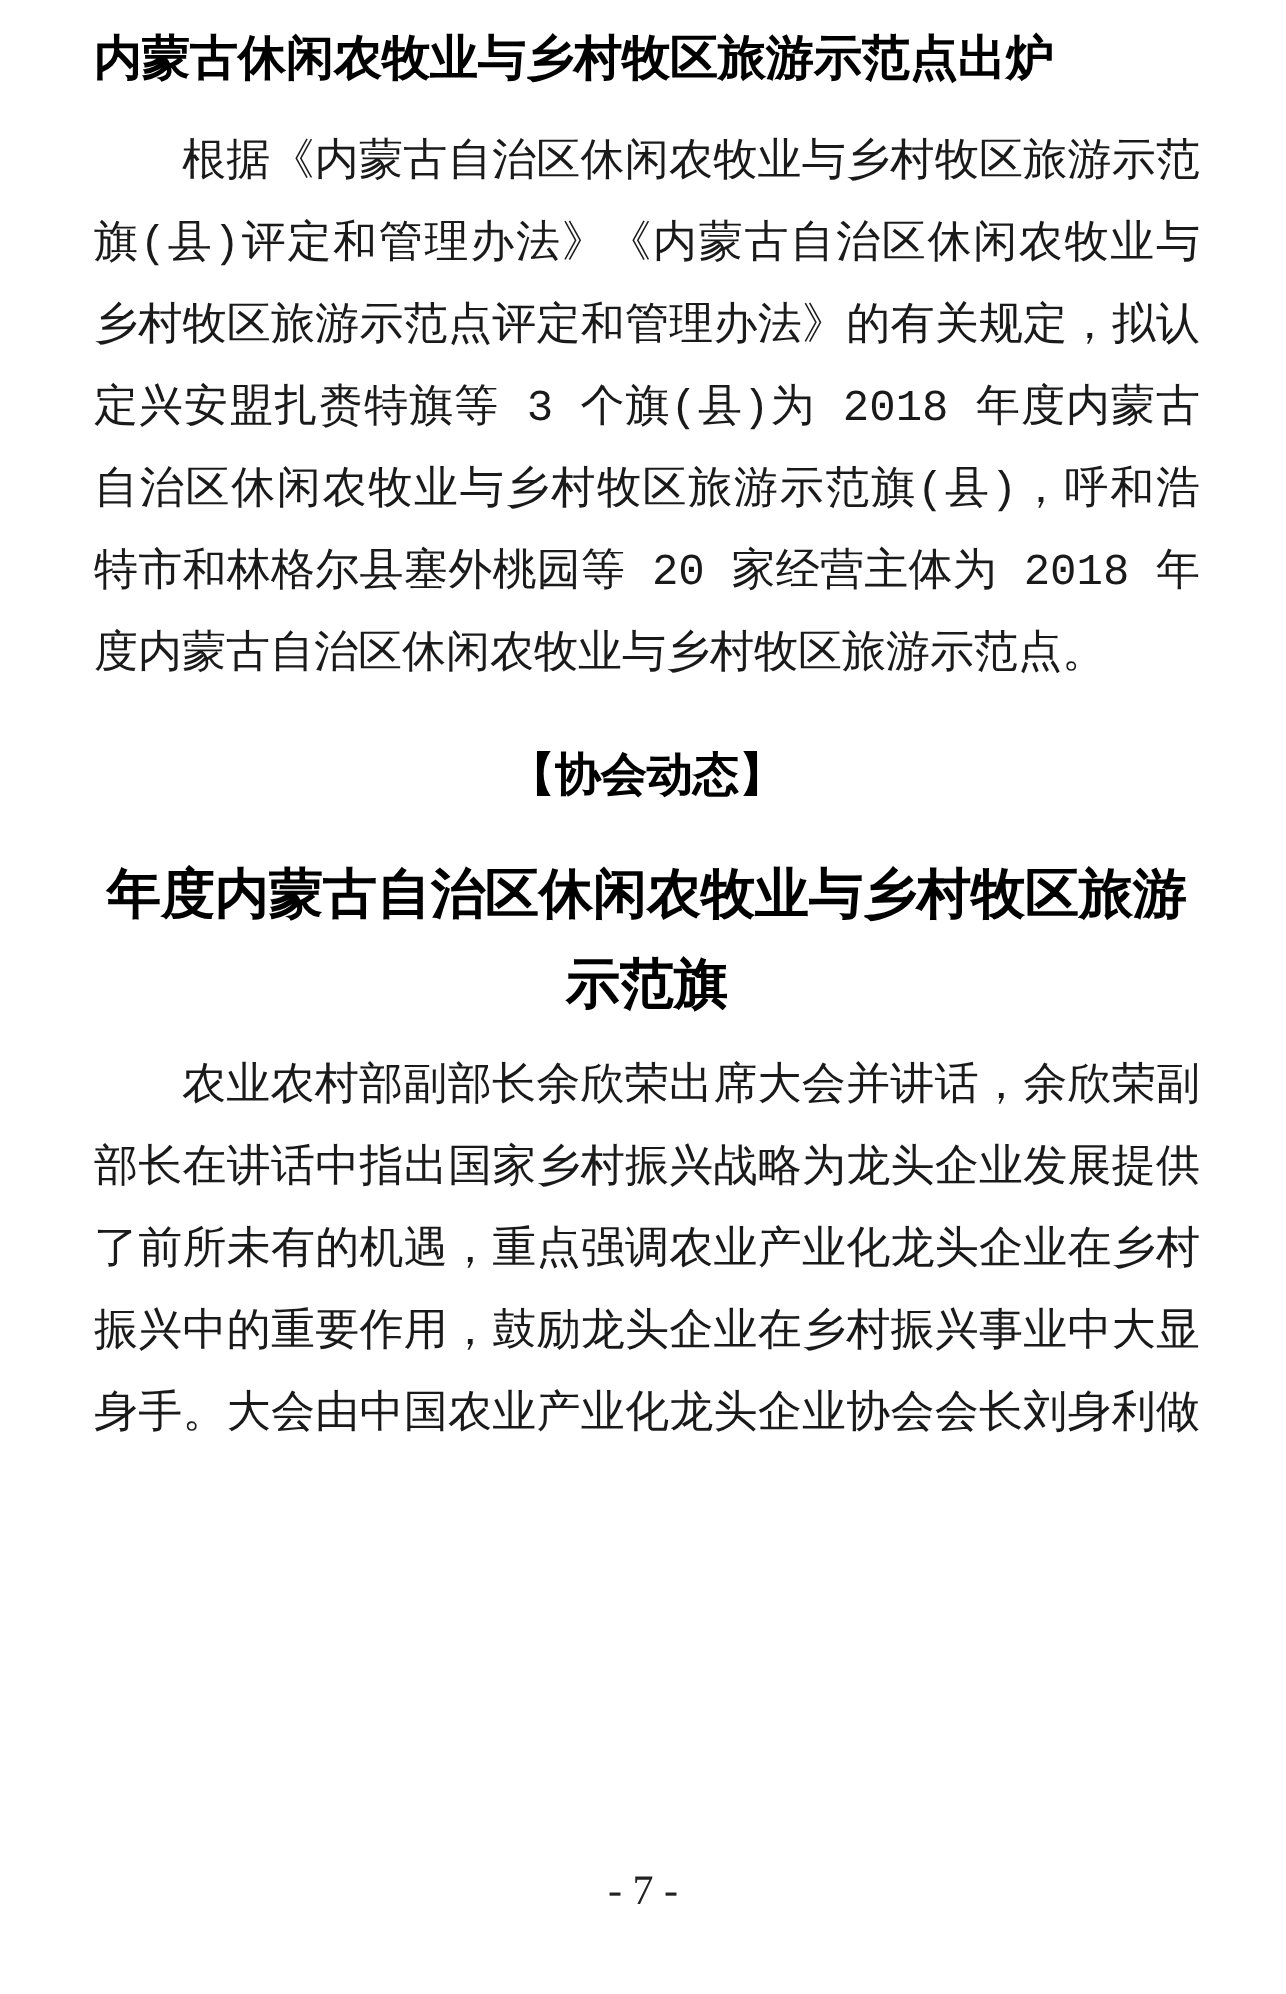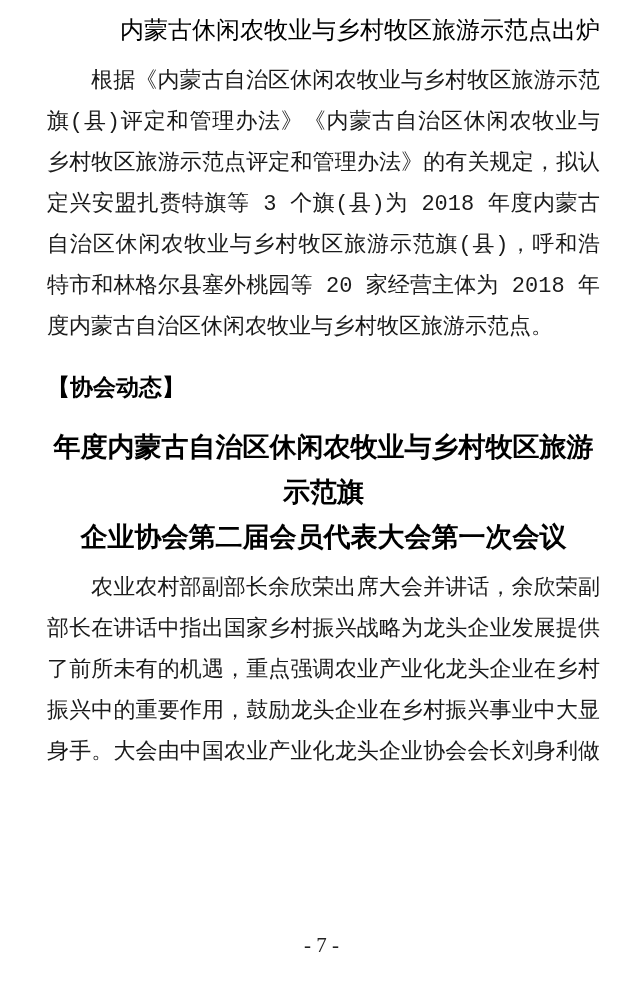--- a/index.html
+++ b/index.html
@@ -20,22 +20,22 @@
   .content {
     position: absolute;
     left: 47px;
     top: 0;
     width: 553px;
   }
   .title1 {
     margin: 14px 0 0 0;
     font-size: 24px;
     line-height: 32px;
-    font-weight: 400;
-    text-align: right;
+    font-weight: 700;
+    text-align: left;
     color: #000000;
     letter-spacing: 0px;
   }
   .body-para {
     margin: 0;
     font-size: 22px;
     line-height: 41px;
     text-align: justify;
     text-indent: 2em;
     overflow: hidden;
@@ -46,21 +46,21 @@
     margin-top: 15px;
     height: 287px; 
   }
   .section-label {
     margin-top: 24px;
     font-family: "Liberation Sans", "DejaVu Sans", sans-serif;
     font-weight: 700;
     font-size: 23px;
     line-height: 30px;
     color: #000000;
-    text-align: left;
+    text-align: center;
   }
   .title2 {
     margin: 23px 0 0 0;
     font-size: 27px;
     line-height: 45px;
     font-weight: 700;
     text-align: center;
     color: #000000;
   }
   .para-2 {
@@ -90,21 +90,20 @@
   <div class="content">
 
     <h1 class="title1">内蒙古休闲农牧业与乡村牧区旅游示范点出炉</h1>
 
     <p class="body-para para-1">根据《内蒙古自治区休闲农牧业与乡村牧区旅游示范旗(县)评定和管理办法》《内蒙古自治区休闲农牧业与乡村牧区旅游示范点评定和管理办法》的有关规定，拟认定兴安盟扎赉特旗等 3 个旗(县)为 2018 年度内蒙古自治区休闲农牧业与乡村牧区旅游示范旗(县)，呼和浩特市和林格尔县塞外桃园等 20 家经营主体为 2018 年度内蒙古自治区休闲农牧业与乡村牧区旅游示范点。</p>
 
     <div class="section-label">【协会动态】</div>
 
     <h2 class="title2">
       <div>年度内蒙古自治区休闲农牧业与乡村牧区旅游示范旗</div>
-      <div>企业协会第二届会员代表大会第一次会议</div>
     </h2>
 
 
     <p class="body-para para-3">农业农村部副部长余欣荣出席大会并讲话，余欣荣副部长在讲话中指出国家乡村振兴战略为龙头企业发展提供了前所未有的机遇，重点强调农业产业化龙头企业在乡村振兴中的重要作用，鼓励龙头企业在乡村振兴事业中大显身手。大会由中国农业产业化龙头企业协会会长刘身利做第一届</p>
 
   </div>
 
   <div class="page-number">- 7 -</div>
 </div>
 

